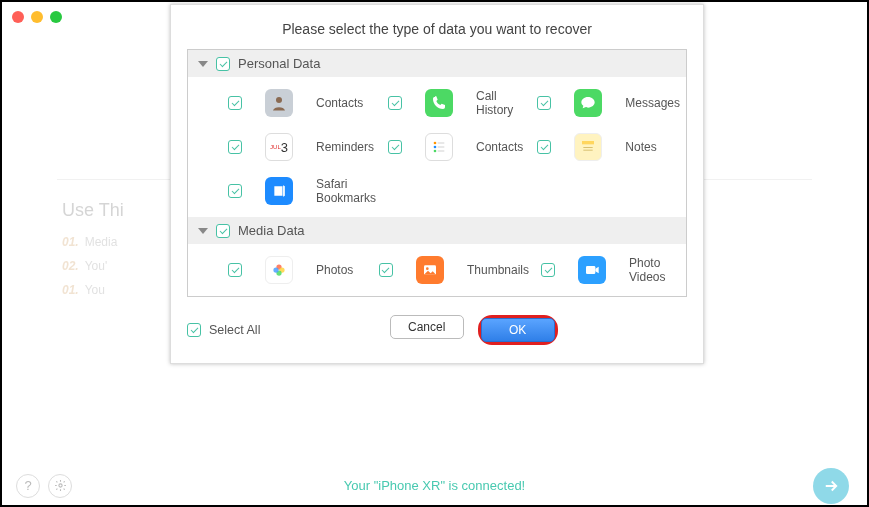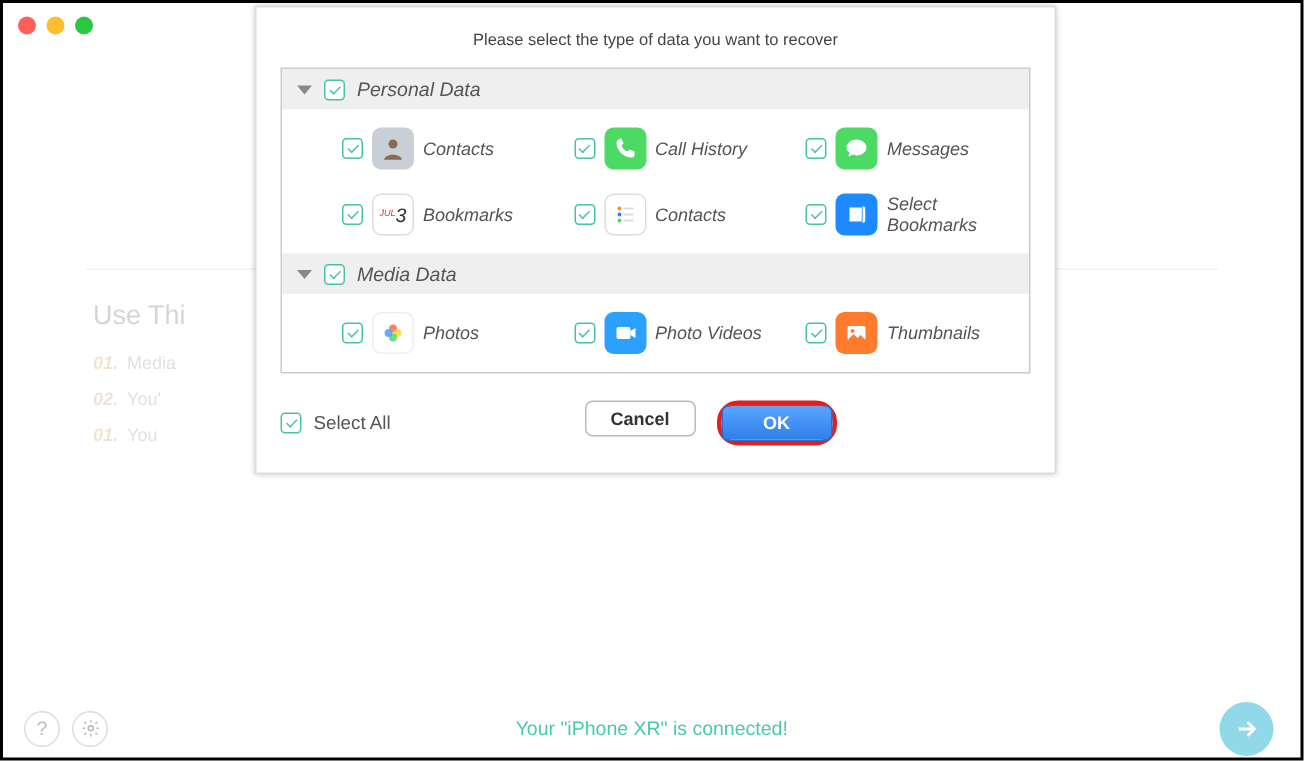--- a/index.html
+++ b/index.html
@@ -30,36 +30,36 @@
   .bg-right-item svg { width: 18px; height: 18px; stroke: #bbb; fill: none; }
 
   .bg-footer { position: absolute; bottom: 12px; left: 0; right: 0; display: flex; align-items: center; justify-content: center; }
   .bg-footer-text { font-size: 13px; color: #48c9b0; }
   .bg-footer-left { position: absolute; left: 14px; display: flex; gap: 8px; }
   .bg-footer-ic { width: 24px; height: 24px; border: 1px solid #ddd; border-radius: 50%; display: flex; align-items: center; justify-content: center; color: #bbb; font-size: 13px; }
   .bg-footer-right { position: absolute; right: 18px; width: 36px; height: 36px; border-radius: 50%; background: #8fd9e8; display: flex; align-items: center; justify-content: center; color: #fff; }
 
   
   .modal { position: absolute; top: 2px; left: 168px; width: 534px; background: #fff; box-shadow: 0 0 4px rgba(0,0,0,0.25); border: 1px solid #ddd; display: flex; flex-direction: column; }
-  .modal-title { text-align: center; padding: 16px 0 12px; font-size: 11px; color: #444; font-weight: 500; }
-  .modal-body { border: 1px solid #ccc; margin: 0 16px; background: #fff; max-height: 280px; overflow: hidden; font-style: italic; }
+  .modal-title { text-align: center; padding: 16px 0 12px; font-size: 14px; color: #444; font-weight: 500; }
+  .modal-body { border: 1px solid #ccc; margin: 0 16px; background: #fff; max-height: 280px; overflow: hidden; }
 
   .group-header { display: flex; align-items: center; gap: 8px; background: #efefef; padding: 6px 10px; font-size: 13px; color: #555; }
   .disclosure { width: 0; height: 0; border-left: 5px solid transparent; border-right: 5px solid transparent; border-top: 6px solid #888; }
   .chk { width: 14px; height: 14px; border: 1.5px solid #47c2a5; border-radius: 3px; display: inline-flex; align-items: center; justify-content: center; flex-shrink: 0; background: #fff; }
   .chk::after { content: ""; width: 6px; height: 3px; border-left: 1.8px solid #47c2a5; border-bottom: 1.8px solid #47c2a5; transform: rotate(-45deg) translate(0.5px,-0.5px); }
 
   .items-grid { display: grid; grid-template-columns: repeat(3, 1fr); padding: 4px 0 4px 34px; }
-  .item { display: flex; align-items: center; gap: 6px; padding: 8px 6px; font-size: 12px; color: #555; }
+  .item { display: flex; align-items: center; gap: 23px; padding: 8px 6px; font-size: 12px; color: #555; }
   .app-ico { width: 28px; height: 28px; border-radius: 6px; display: flex; align-items: center; justify-content: center; color: #fff; flex-shrink: 0; }
 
   .modal-footer { padding: 18px 16px 18px; display: flex; align-items: center; }
   .select-all { display: flex; align-items: center; gap: 8px; font-size: 12.5px; color: #555; justify-content: flex-end; }
   .btns { flex: 1; display: flex; justify-content: center; gap: 14px; }
-  .btn { min-width: 74px; height: 24px; border-radius: 5px; font-size: 12px; display: flex; align-items: center; justify-content: center; cursor: pointer; font-weight: bold; }
+  .btn { min-width: 74px; height: 24px; border-radius: 5px; font-size: 12px; display: flex; align-items: center; justify-content: center; cursor: pointer; }
   .btn-cancel { background: #fff; border: 1px solid #bbb; color: #333; }
   .btn-ok-wrap { border: 3px solid #e02020; padding: 0; border-radius: 14px; }
   .btn-ok { background: linear-gradient(#5aa4ff,#2f7fe8); color: #fff; border: 1px solid #2a6fd0; }
 
   .repair-ico { display: flex; align-items: center; justify-content: center; }
 </style>
 </head>
 <body>
 
 <div class="titlebar">
@@ -182,46 +182,57 @@
             </svg>
           </span>
         <span>Messages</span>
       </div>
       <div class="item">
         <span class="chk"></span>
         <span class="app-ico" style="background:#fff;border:1px solid #ddd;color:#333">
             <div style="font-size:6px;color:#e03030;line-height:1">JUL</div>
             <div style="font-size:13px;line-height:1;font-weight:500">3</div>
           </span>
-        <span>Bookmarks</span>
+        <span>Reminders</span>
       </div>
       <div class="item">
         <span class="chk"></span>
         <span class="app-ico" style="background:#fff;border:1px solid #ddd">
             <svg width="16" height="16" viewBox="0 0 24 24">
               <circle cx="6" cy="6" r="2" fill="#ff9500"></circle>
               <rect x="10" y="5" width="10" height="2" fill="#ddd"></rect>
               <circle cx="6" cy="12" r="2" fill="#1d8bff"></circle>
               <rect x="10" y="11" width="10" height="2" fill="#ddd"></rect>
               <circle cx="6" cy="18" r="2" fill="#4cd964"></circle>
               <rect x="10" y="17" width="10" height="2" fill="#ddd"></rect>
             </svg>
           </span>
         <span>Contacts</span>
       </div>
       <div class="item">
         <span class="chk"></span>
+        <span class="app-ico" style="background:#fff3c0;border:1px solid #eee">
+            <svg width="16" height="16" viewBox="0 0 24 24">
+              <rect x="3" y="3" width="18" height="5" fill="#ffd65e"></rect>
+              <rect x="5" y="12" width="14" height="1.5" fill="#d8c070"></rect>
+              <rect x="5" y="16" width="14" height="1.5" fill="#d8c070"></rect>
+            </svg>
+          </span>
+        <span>Notes</span>
+      </div>
+      <div class="item">
+        <span class="chk"></span>
         <span class="app-ico" style="background:#1d8bff">
             <svg width="14" height="14" viewBox="0 0 24 24" fill="#fff">
               <path d="M4 4h14v16H4zM19 2v20l3-2V4z"></path>
               <rect x="6" y="7" width="10" height="2"></rect>
               <rect x="6" y="11" width="10" height="2"></rect>
             </svg>
           </span>
-        <span>Select Bookmarks</span>
+        <span>Safari Bookmarks</span>
       </div>
     </div>
 
     <div class="group-header">
       <span class="disclosure"></span>
       <span class="chk"></span>
       <span>Media Data</span>
     </div>
     <div class="items-grid">
       <div class="item">
@@ -231,38 +242,38 @@
               <circle cx="12" cy="8" r="3.5" fill="#ff6b4a" opacity="0.85"></circle>
               <circle cx="16" cy="12" r="3.5" fill="#ffd23f" opacity="0.85"></circle>
               <circle cx="12" cy="16" r="3.5" fill="#4cd964" opacity="0.85"></circle>
               <circle cx="8" cy="12" r="3.5" fill="#4aa0ff" opacity="0.85"></circle>
             </svg>
           </span>
         <span>Photos</span>
       </div>
       <div class="item">
         <span class="chk"></span>
-        <span class="app-ico" style="background:#2ca0ff">
-            <svg width="16" height="16" viewBox="0 0 24 24" fill="#fff">
-              <rect x="3" y="6" width="14" height="12" rx="2"></rect>
-              <path d="M17 10l5-3v10l-5-3z"></path>
-            </svg>
-          </span>
-        <span>Photo Videos</span>
-      </div>
-      <div class="item">
-        <span class="chk"></span>
         <span class="app-ico" style="background:#ff7b2e">
             <svg width="16" height="16" viewBox="0 0 24 24" fill="#fff">
               <rect x="3" y="5" width="18" height="14" rx="2"></rect>
               <circle cx="8" cy="10" r="2" fill="#ff7b2e"></circle>
               <path d="M4 18l5-5 4 4 3-3 4 4v1H4z" fill="#ff7b2e"></path>
             </svg>
           </span>
         <span>Thumbnails</span>
+      </div>
+      <div class="item">
+        <span class="chk"></span>
+        <span class="app-ico" style="background:#2ca0ff">
+            <svg width="16" height="16" viewBox="0 0 24 24" fill="#fff">
+              <rect x="3" y="6" width="14" height="12" rx="2"></rect>
+              <path d="M17 10l5-3v10l-5-3z"></path>
+            </svg>
+          </span>
+        <span>Photo Videos</span>
       </div>
     </div>
   </div>
 
   <div class="modal-footer">
     <div class="select-all">
       <span class="chk"></span>
       <span>Select All</span>
     </div>
     <div class="btns">

